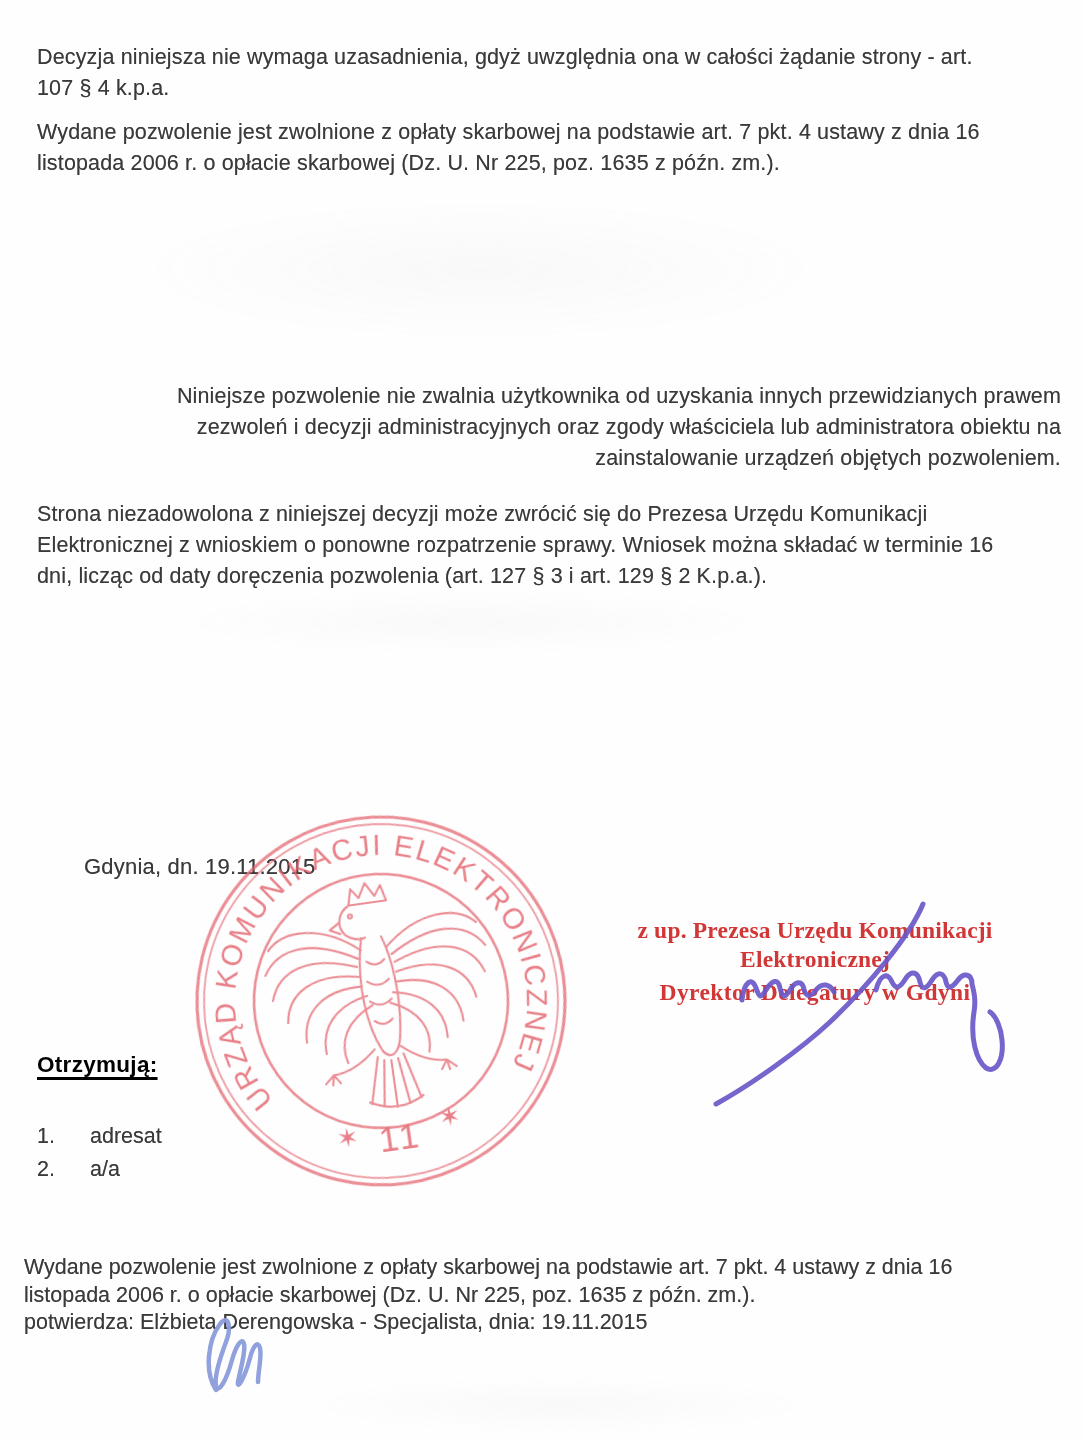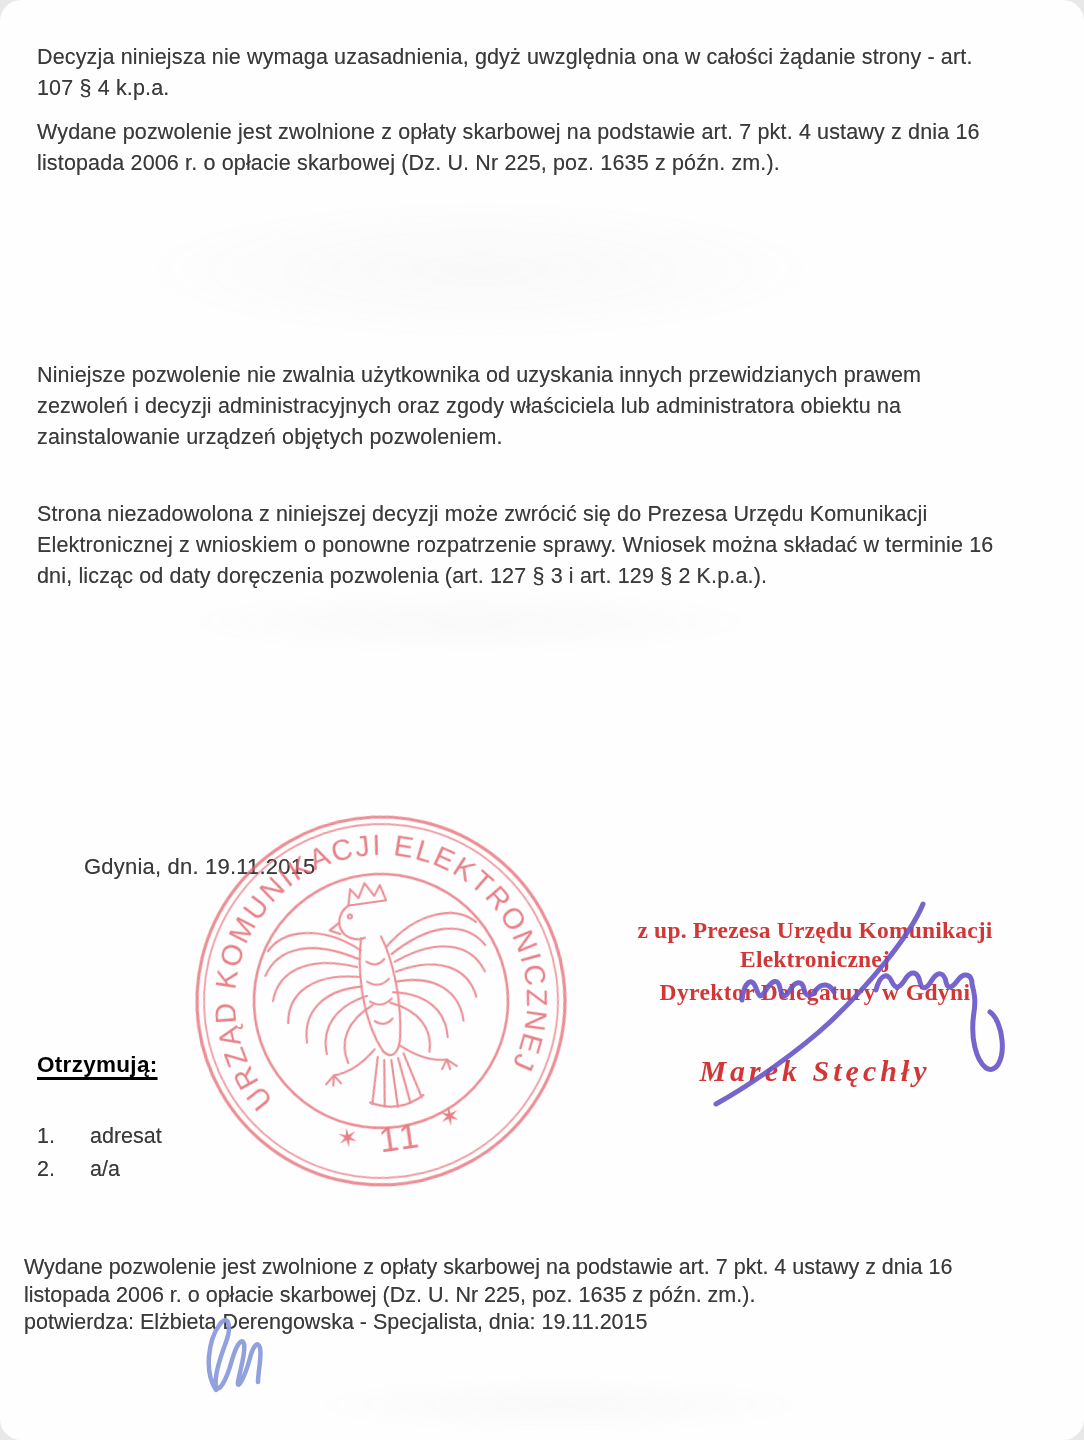--- a/index.html
+++ b/index.html
@@ -3,36 +3,35 @@
 <meta charset="utf-8">
 <style>
   html,body{margin:0;padding:0;background:#e8e8e8;}
   .page{
     position:relative;
     width:1084px;height:1440px;
     background:#fefefe;
     overflow:hidden;
     font-family:"Liberation Sans","DejaVu Sans",sans-serif;
     color:#383838;
-    border-radius:21px;
   }
   .para{
     position:absolute;
     left:37px;
     width:1024px;
     font-size:21.5px;
     line-height:31px;
     letter-spacing:0.15px;
     white-space:pre-line;
     color:#3a3a3a;
     text-shadow:0 0 0.6px rgba(40,40,40,0.5);
   }
   #p1{top:42px;}
   #p2{top:117px;}
-  #p3{top:360px;}
+  #p3{top:381px;text-align:right;}
   #p4{top:499px;}
   .date-line{
     position:absolute;left:40px;top:854px;
     font-size:22px;letter-spacing:0.2px;color:#3a3a3a;
     text-shadow:0 0 0.6px rgba(40,40,40,0.5);
     margin-left:44px;
   }
   .recipients-heading{
     position:absolute;left:37px;top:1052px;
     font-size:22.5px;font-weight:bold;color:#000000;
@@ -170,21 +169,20 @@
     </g>
 
     <text x="139" y="331" font-size="26" fill="#e4636d" opacity="0.9" text-anchor="middle">✶</text>
     <text x="191" y="341" font-size="35" letter-spacing="3" fill="#e4636d" opacity="0.9" text-anchor="middle" font-family="Liberation Sans, DejaVu Sans, sans-serif">11</text>
     <text x="243" y="324" font-size="26" fill="#e4636d" opacity="0.9" text-anchor="middle">✶</text>
   </svg>
 
   <div class="signature-block">
     <div class="auth-line1">z up. Prezesa Urzędu Komunikacji Elektronicznej</div>
     <div class="auth-line2">Dyrektor Delegatury w Gdyni</div>
-    <div class="signer-name">Marek Stęchły</div>
   </div>
 
   <svg class="signature-svg" viewBox="0 0 340 240">
     <g stroke="#6a58c8" fill="none" stroke-width="5" stroke-linecap="round" stroke-linejoin="round" opacity="0.92">
       <path d="M233,16 C220,48 178,98 140,134 C110,162 62,196 26,216"></path>
       <path d="M52,112 C54,94 62,88 66,100 C69,108 70,112 76,102 C82,92 88,90 90,100 C92,108 94,112 100,102 C105,93 112,92 114,101 C116,109 120,110 126,102 C132,94 140,96 144,104"></path>
       <path d="M186,102 C190,86 198,84 202,94 C206,102 210,100 216,90 C222,82 228,84 230,94 C232,102 236,102 242,92 C248,83 254,84 256,94 C258,102 262,100 268,92 C274,84 282,86 282,96 C284,104 286,112 284,124 C280,150 286,172 296,180 C306,186 314,172 312,152 C311,140 306,128 300,124"></path>
     </g>
   </svg>
 

